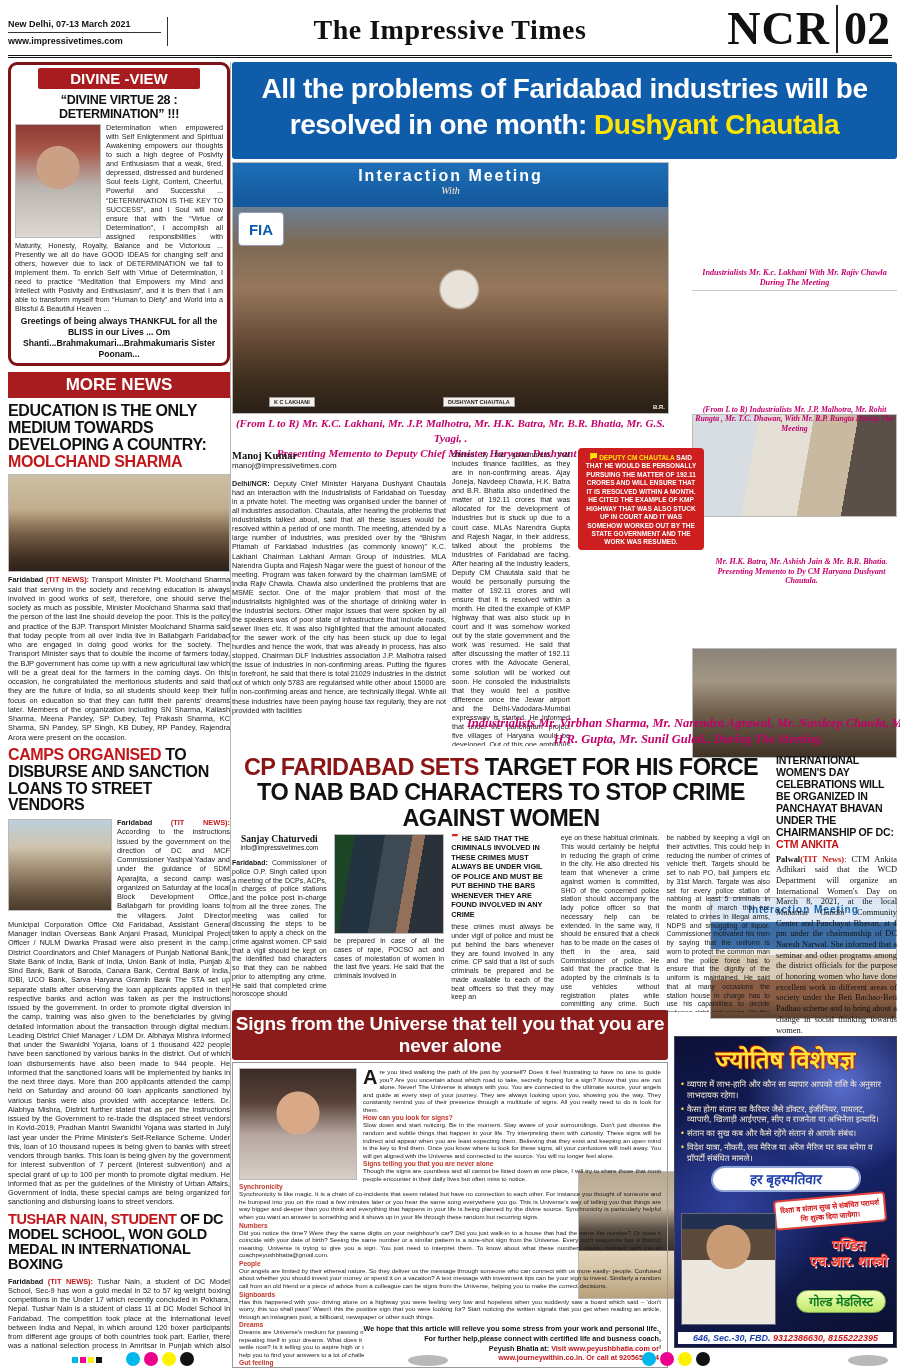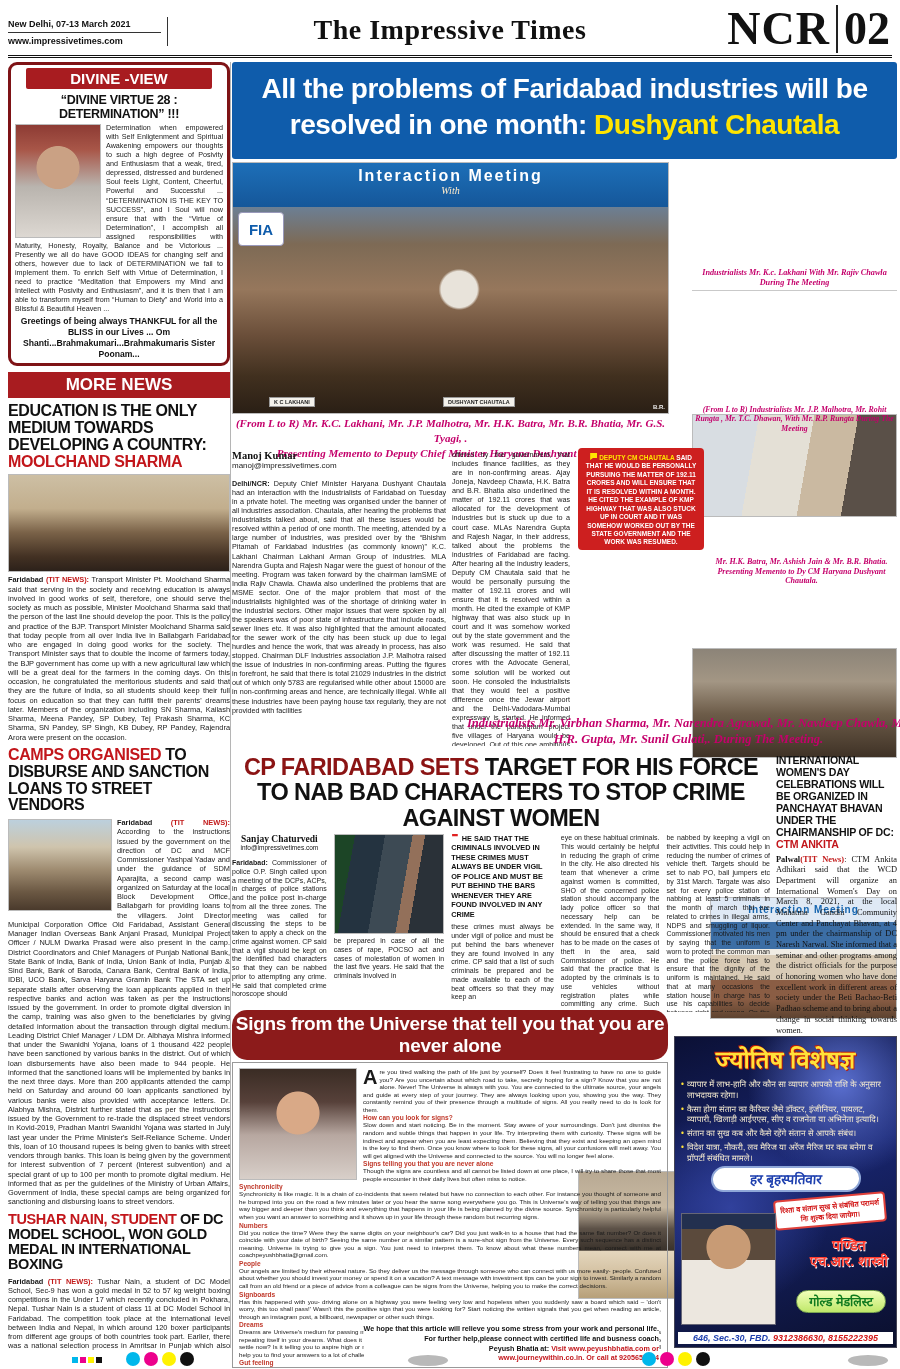--- a/index.html
+++ b/index.html
@@ -27,21 +27,21 @@
   .lead-b { font-weight:bold; }
   .tag-r { font-weight:bold; color:#c21a1a; }
   .lc-head { font-weight:900; font-size:16px; line-height:1.05; letter-spacing:-0.4px; margin:5px 0 4px 0; }
   .lc-head .red { color:#c2161b; }
   .photo { border:1px solid #bbb; position:relative; overflow:hidden; }
   .magcap { font-family:"Liberation Serif", serif; font-style:italic; font-weight:bold; color:#c4006b; text-align:center; }
 
   
   .left-col { left:8px; top:62px; width:222px; height:1288px; overflow:hidden; }
   .divine-box { border:3px solid #7e1316; border-radius:9px; padding:3px 4px 4px 4px; }
-  .divine-bar { width:186px; margin:0 auto; font-size:15px; padding:2px 0; border-radius:2px; }
+  .divine-bar { width:162px; margin:0 auto; font-size:15px; padding:2px 0; border-radius:2px; }
   .divine-h { font-size:12.5px; font-weight:900; text-align:center; margin:4px 0 2px 0; letter-spacing:-0.3px; }
   .ph-divine { float:left; width:86px; height:114px; margin:1px 5px 2px 0;
     background: radial-gradient(circle at 50% 38%, #caa184 0 26%, rgba(0,0,0,0) 27%),
     linear-gradient(180deg,#8d3b34 0%,#a85648 22%,#b9b4ae 55%,#ddd8d2 100%); }
   .divine-foot { font-size:8.6px; font-weight:bold; text-align:center; margin-top:3px; line-height:1.25; }
   .morenews { margin-top:6px; font-size:17px; padding:3px 0; }
   .ph-edu { width:222px; height:98px; margin:3px 0;
     background: linear-gradient(180deg,#cdbfa4 0%,#c2ae8d 35%,#7a6248 60%,#433123 85%,#2c211a 100%); }
   .ph-camp { float:left; width:104px; height:92px; margin:1px 5px 2px 0;
     background: linear-gradient(180deg,#bcd0dd 0%,#cfc4ad 30%,#9f8c71 55%,#6b5843 80%,#4a3a2c 100%); }
@@ -109,21 +109,21 @@
   .pq .qm { color:#e02020; font-size:13px; line-height:0.5; }
 
   
   .women { left:776px; top:755px; width:121px; height:282px; overflow:hidden; }
   .women-h { font-weight:900; font-size:10.6px; line-height:1.13; letter-spacing:-0.2px; }
   .women-h .red { color:#c2161b; }
   .women-b { font-family:"Liberation Serif", serif; font-size:8.4px; line-height:1.27; text-align:justify; margin-top:4px; }
 
   
   .signs { left:232px; top:1010px; width:436px; height:340px; }
-  .signs-bar { background:#8c1b1b; border-radius:15px; font-size:19px; padding:3px 0; letter-spacing:-0.3px; }
+  .signs-bar { background:#8c1b1b; border-radius:3px; font-size:19px; padding:3px 0; letter-spacing:-0.3px; }
   .signs-box { border:1px solid #999; margin-top:2px; padding:5px 6px 3px 6px; height:306px; overflow:hidden; position:relative; }
   .ph-signs { float:left; width:118px; height:112px; margin:0 6px 3px 0;
     background: radial-gradient(circle at 50% 40%, #d9a987 0 24%, rgba(0,0,0,0) 25%),
     linear-gradient(180deg,#3a2c24 0%,#57413a 30%,#b7a7a0 60%,#d8cfc9 100%); }
   .signs-t { font-size:6.2px; line-height:1.22; }
   .signs-t.intro::first-letter { font-size:20px; font-weight:bold; float:left; line-height:0.85; margin:1px 2px 0 0; }
   .signs-h { font-size:6.6px; font-weight:bold; color:#c0392b; margin-top:1px; }
   .signs-outro { position:absolute; right:8px; bottom:4px; text-align:right; font-size:7.2px; font-weight:bold; line-height:1.35; background:#fff; }
   .signs-outro .red { color:#c2161b; }
 

